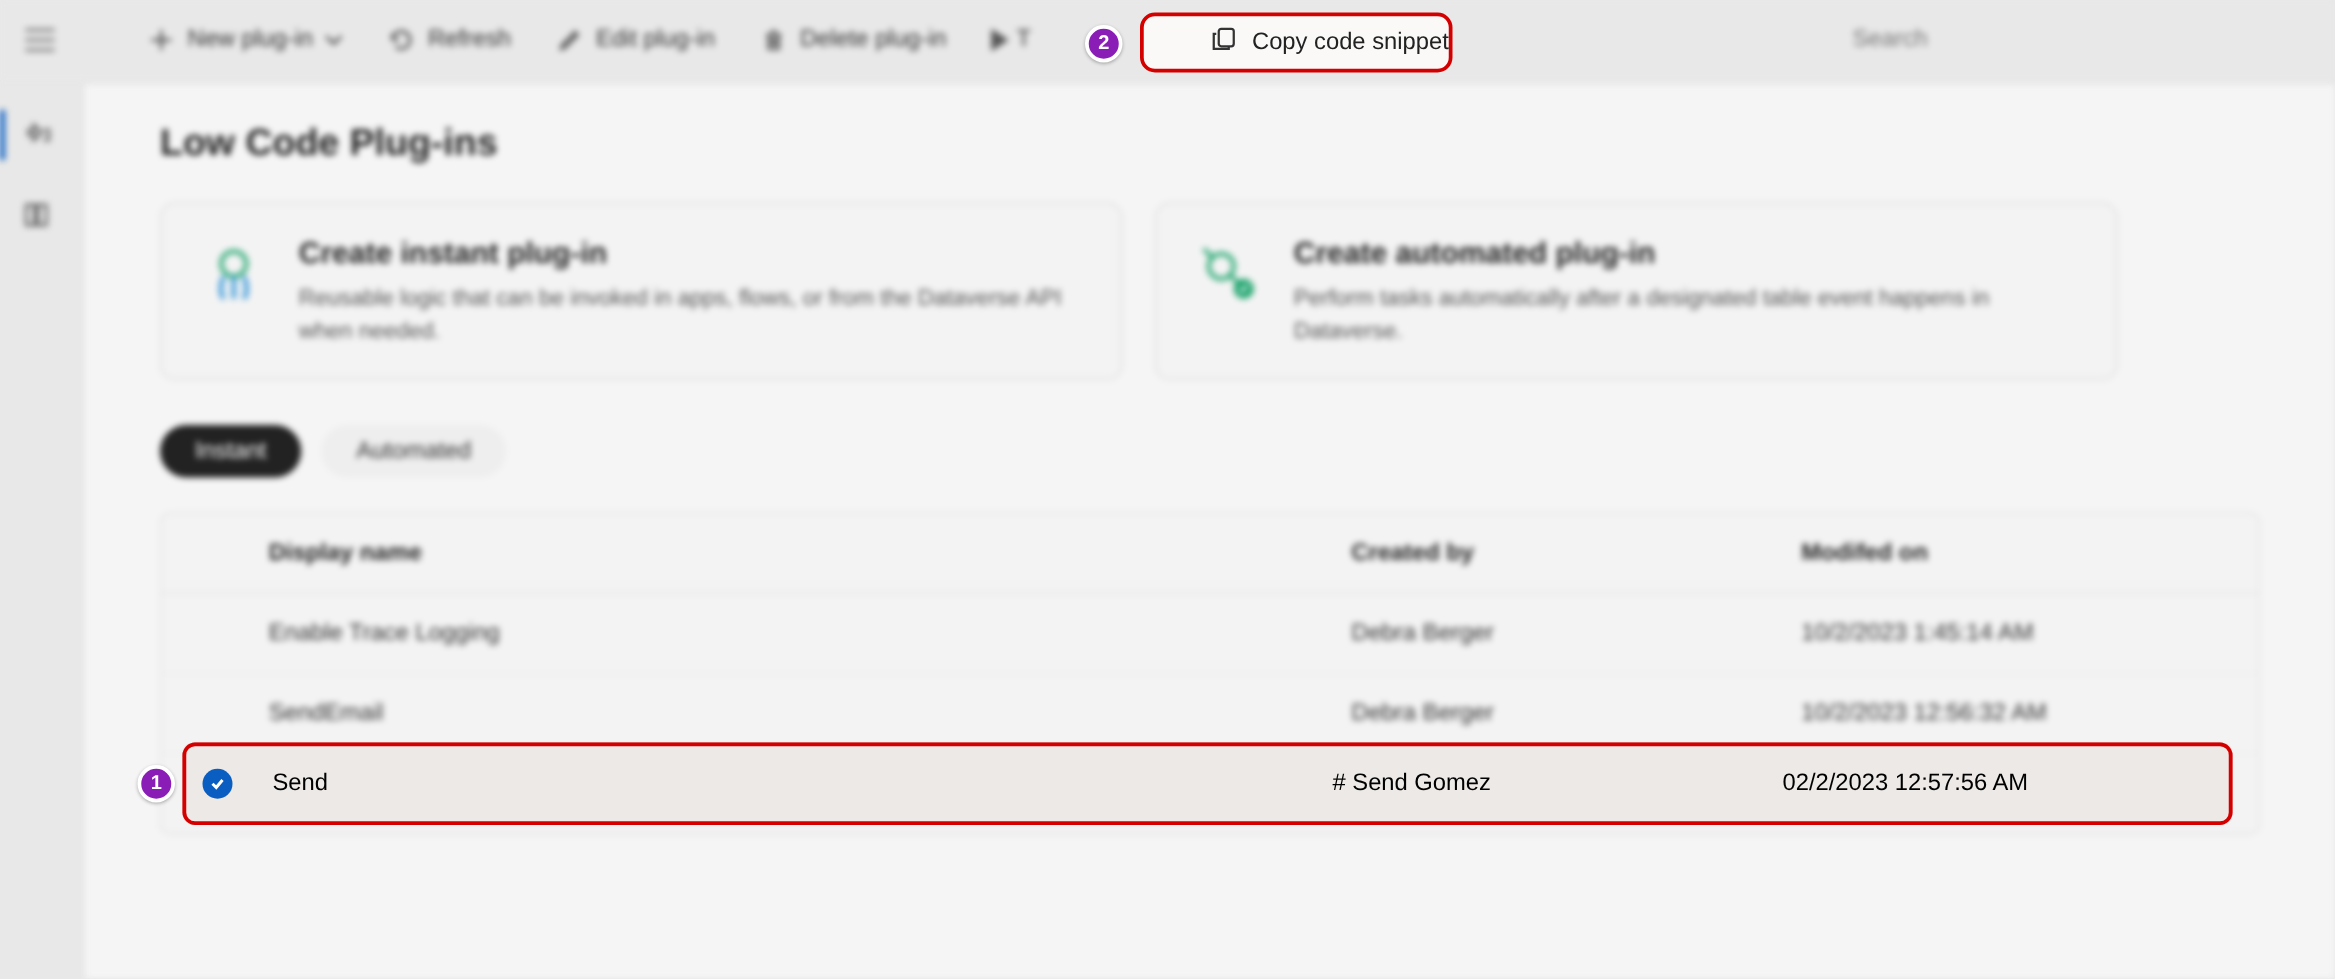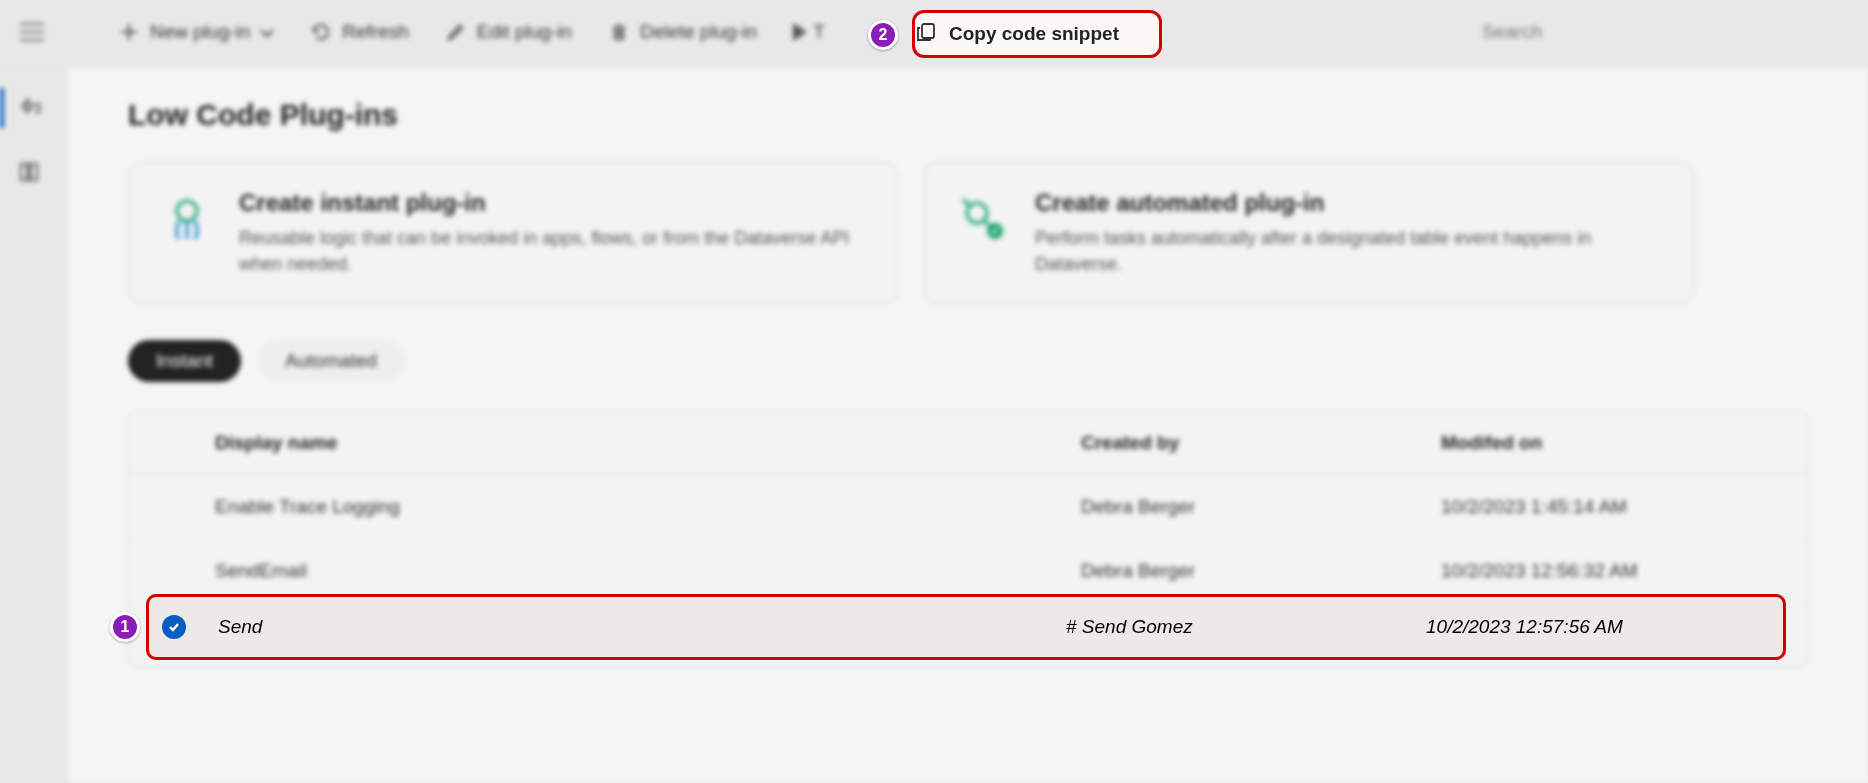--- a/index.html
+++ b/index.html
@@ -57,25 +57,24 @@
     border-bottom: 9px solid transparent;
   }
   .copy-btn-box {
     position: absolute;
     pointer-events: auto;
     top: 10px; left: 912px;
     width: 250px; height: 48px;
     border: 3px solid #d40000;
     border-radius: 12px;
     background: #faf9f8;
-    display: flex; align-items: center; justify-content: flex-start;
+    display: flex; align-items: center; justify-content: flex-end;
     gap: 12px;
     font-size: 19px;
     color: #222;
-    font-weight: bold;
   }
   .search-box {
     margin-left: auto;
     width: 380px;
     font-size: 19px;
     color: #888;
     padding: 8px 14px;
     background: transparent;
     border: none;
   }
@@ -335,27 +334,27 @@
     <span>
       <svg width="22" height="22" viewBox="0 0 22 22">
           <rect x="7" y="3" width="12" height="14" rx="2" stroke="#333" stroke-width="1.8" fill="none"></rect>
           <path d="M5 7H3v12h12v-2" stroke="#333" stroke-width="1.8" fill="none"></path>
         </svg>
     </span>
     <span>Copy code snippet</span>
   </div>
 
   <div class="row-highlight" style="top:594px; left:146px; width:1640px; height:66px;"></div>
-  <div style="position:absolute; top:594px; left:146px; width:1640px; height:66px; background:#ece9e6; border-radius:8px; pointer-events:auto; display:grid; grid-template-columns:72px 1fr 360px 360px; align-items:center; font-size:19px;font-style:italic;">
+  <div style="position:absolute; top:594px; left:146px; width:1640px; height:66px; background:#ece9e6; border-radius:8px; pointer-events:auto; display:grid; grid-template-columns:72px 1fr 360px 360px; align-items:center; font-size:19px;">
     <div class="check">
       <svg width="14" height="14" viewBox="0 0 14 14">
           <path d="M3 7l3 3 5-6" stroke="#fff" stroke-width="2.4" fill="none"></path>
         </svg>
     </div>
     <div>Send</div>
     <div># Send Gomez</div>
-    <div>10/2/2023 12:57:56 AM</div>
+    <div>02/2/2023 12:57:56 AM</div>
   </div>
   <div class="row-highlight" style="top:594px; left:146px; width:1640px; height:66px;"></div>
 
   <div class="badge" style="top:612px; left:110px;">1</div>
   <div class="badge" style="top:20px; left:868px;">2</div>
 </div>
 
 </body></html>

